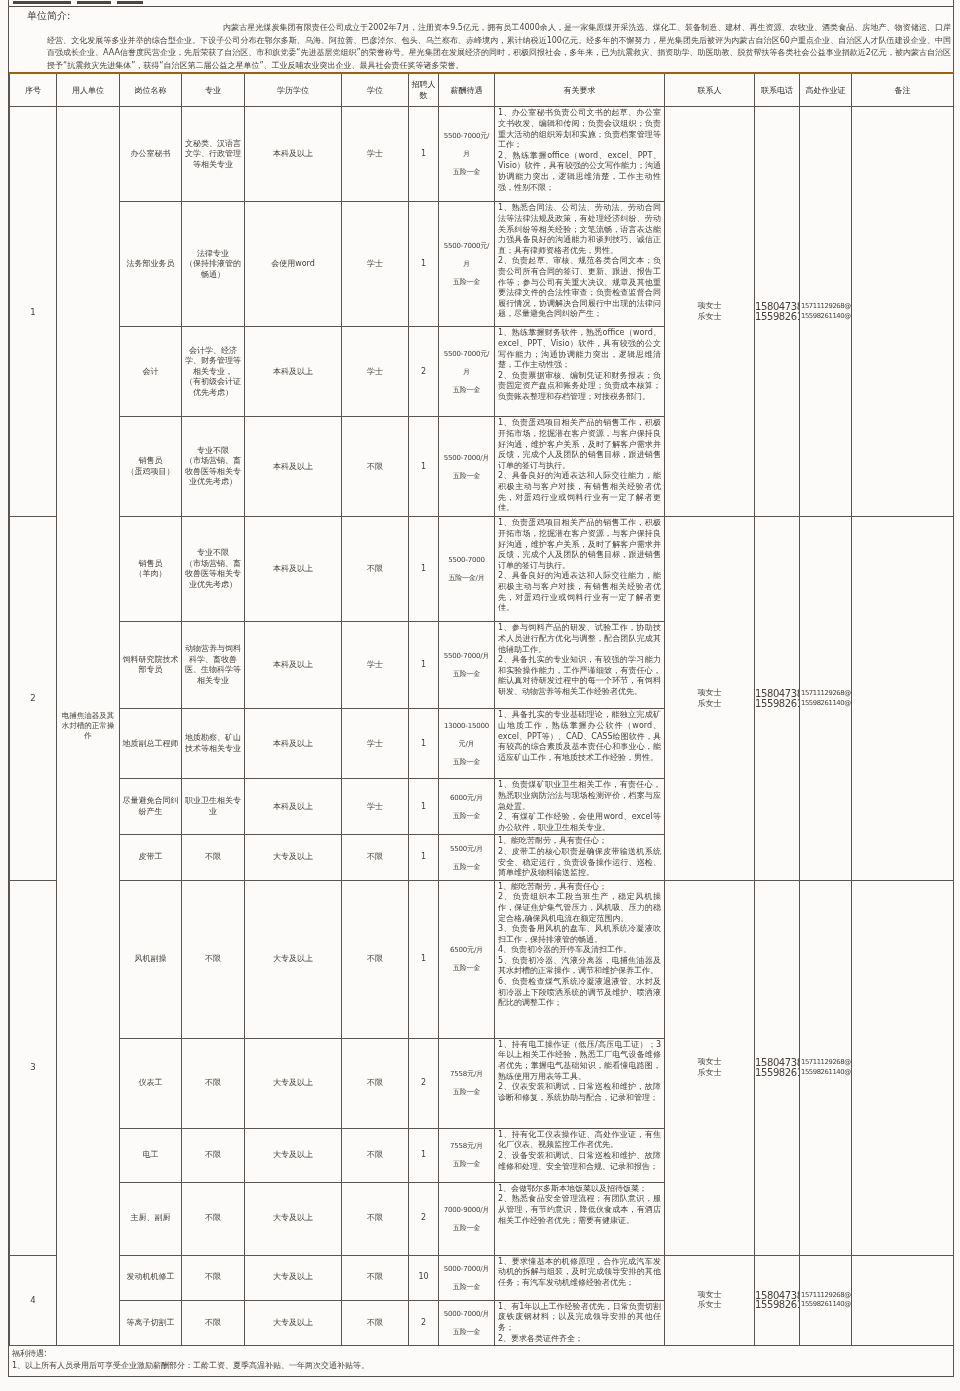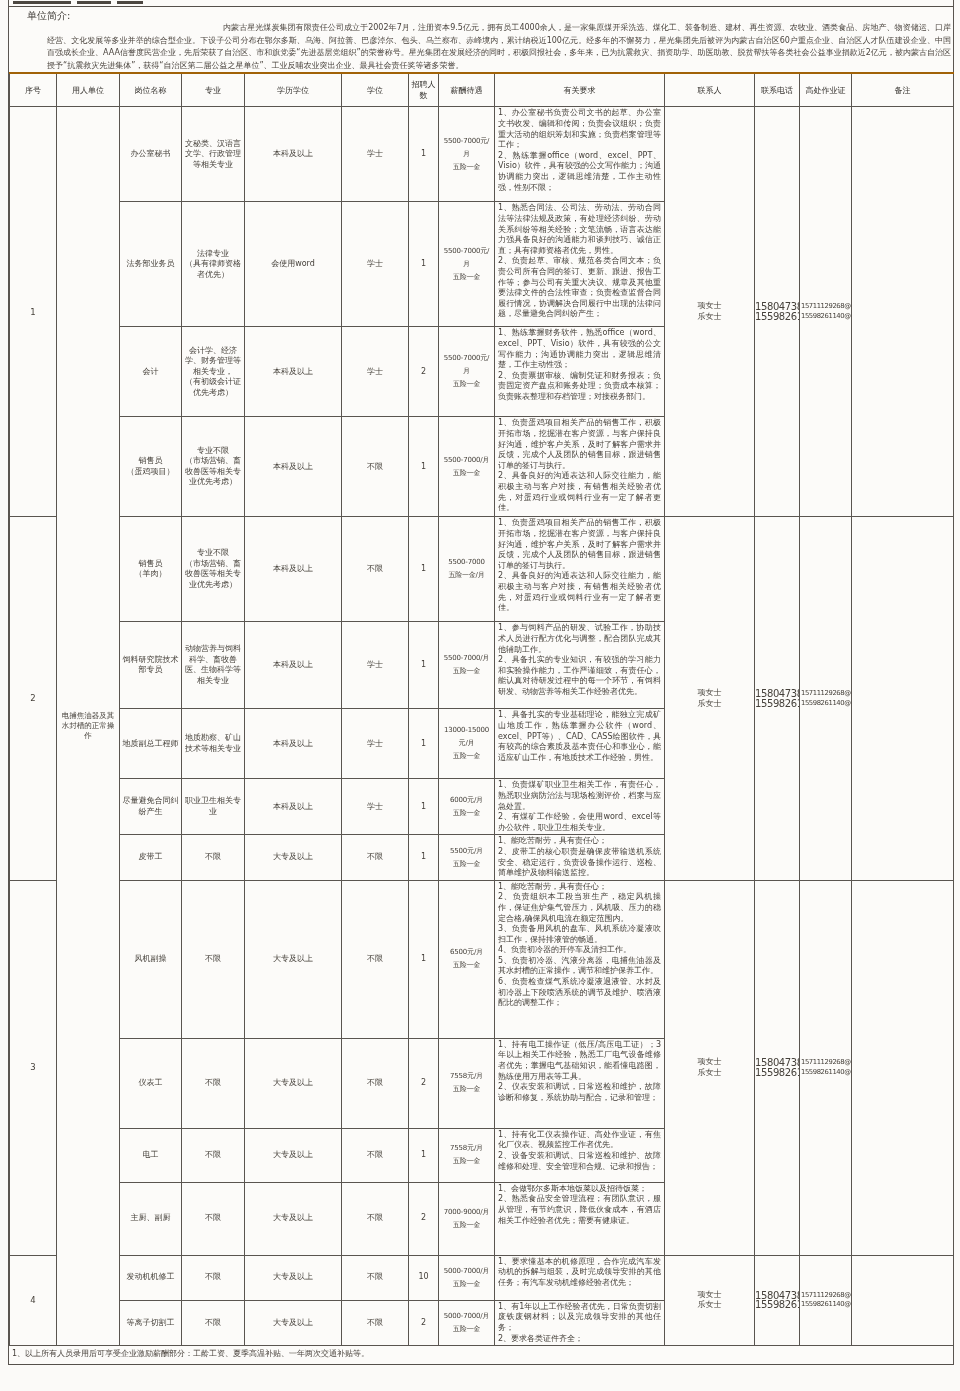--- a/index.html
+++ b/index.html
@@ -43,21 +43,21 @@
     border:1px solid #5a5550;
     vertical-align:middle;
     padding:1px 2px;
     overflow:hidden;
   }
   th{font-size:8px;font-weight:normal;color:#33302c;height:30px;text-align:center;}
   td{color:#45403a;}
   .c{text-align:center;font-size:8px;line-height:10.5px;white-space:pre-line;}
   .sn{font-size:8.5px;}
   .co{font-size:7.5px;line-height:10px;}
-  .sal{font-size:7px;line-height:13px;letter-spacing:-0.2px;}
+  .sal{font-size:7px;line-height:18px;letter-spacing:-0.2px;}
   .req{
     font-size:8px;line-height:10.6px;text-align:justify;
     white-space:pre-line;padding:1px 3px;vertical-align:top;margin-left:29px;
   }
   .ph{
     font-size:10px;line-height:9.5px;text-align:center;
     white-space:pre;letter-spacing:-0.4px;padding:1px 0;margin-left:25px;
   }
   .em{
     font-size:6.8px;line-height:9.5px;text-align:left;
@@ -135,21 +135,21 @@
 乐女士</td>
         <td class="ph" rowspan="4">15804738587
 15598261140</td>
         <td class="em" rowspan="4">15711129268@qq
 15598261140@1</td>
         <td class="c" rowspan="4"></td>
       </tr>
       <tr style="height:125px">
         <td class="c">法务部业务员</td>
         <td class="c">法律专业
-（具有律师资格者优先）</td>
+（保持排液管的畅通）</td>
         <td class="c">会使用word</td>
         <td class="c">学士</td>
         <td class="c">1</td>
         <td class="c sal">5500-7000元/月
 五险一金</td>
         <td class="req">1、熟悉合同法、公司法、劳动法、劳动合同法等法律法规及政策，有处理经济纠纷、劳动关系纠纷等相关经验；文笔流畅，语言表达能力强具备良好的沟通能力和谈判技巧、诚信正直；具有律师资格者优先，男性。
 2、负责起草、审核、规范各类合同文本；负责公司所有合同的签订、更新、跟进、报告工作等；参与公司有关重大决议、规章及其他重要法律文件的合法性审查；负责检查监督合同履行情况，协调解决合同履行中出现的法律问题，尽量避免合同纠纷产生；</td>
       </tr>
       <tr style="height:90px">
         <td class="c">会计</td>
@@ -325,17 +325,18 @@
         <td class="c">2</td>
         <td class="c sal">5000-7000/月
 五险一金</td>
         <td class="req">1、有1年以上工作经验者优先，日常负责切割废铁废钢材料；以及完成领导安排的其他任务；
 2、要求各类证件齐全；</td>
       </tr>
     </tbody>
   </table>
 
   <div class="benefits">
+    <div>福利待遇:</div>
     <div>1、以上所有人员录用后可享受企业激励薪酬部分：工龄工资、夏季高温补贴、一年两次交通补贴等。</div>
 
   </div>
 
 </div>
 
 </body></html>

